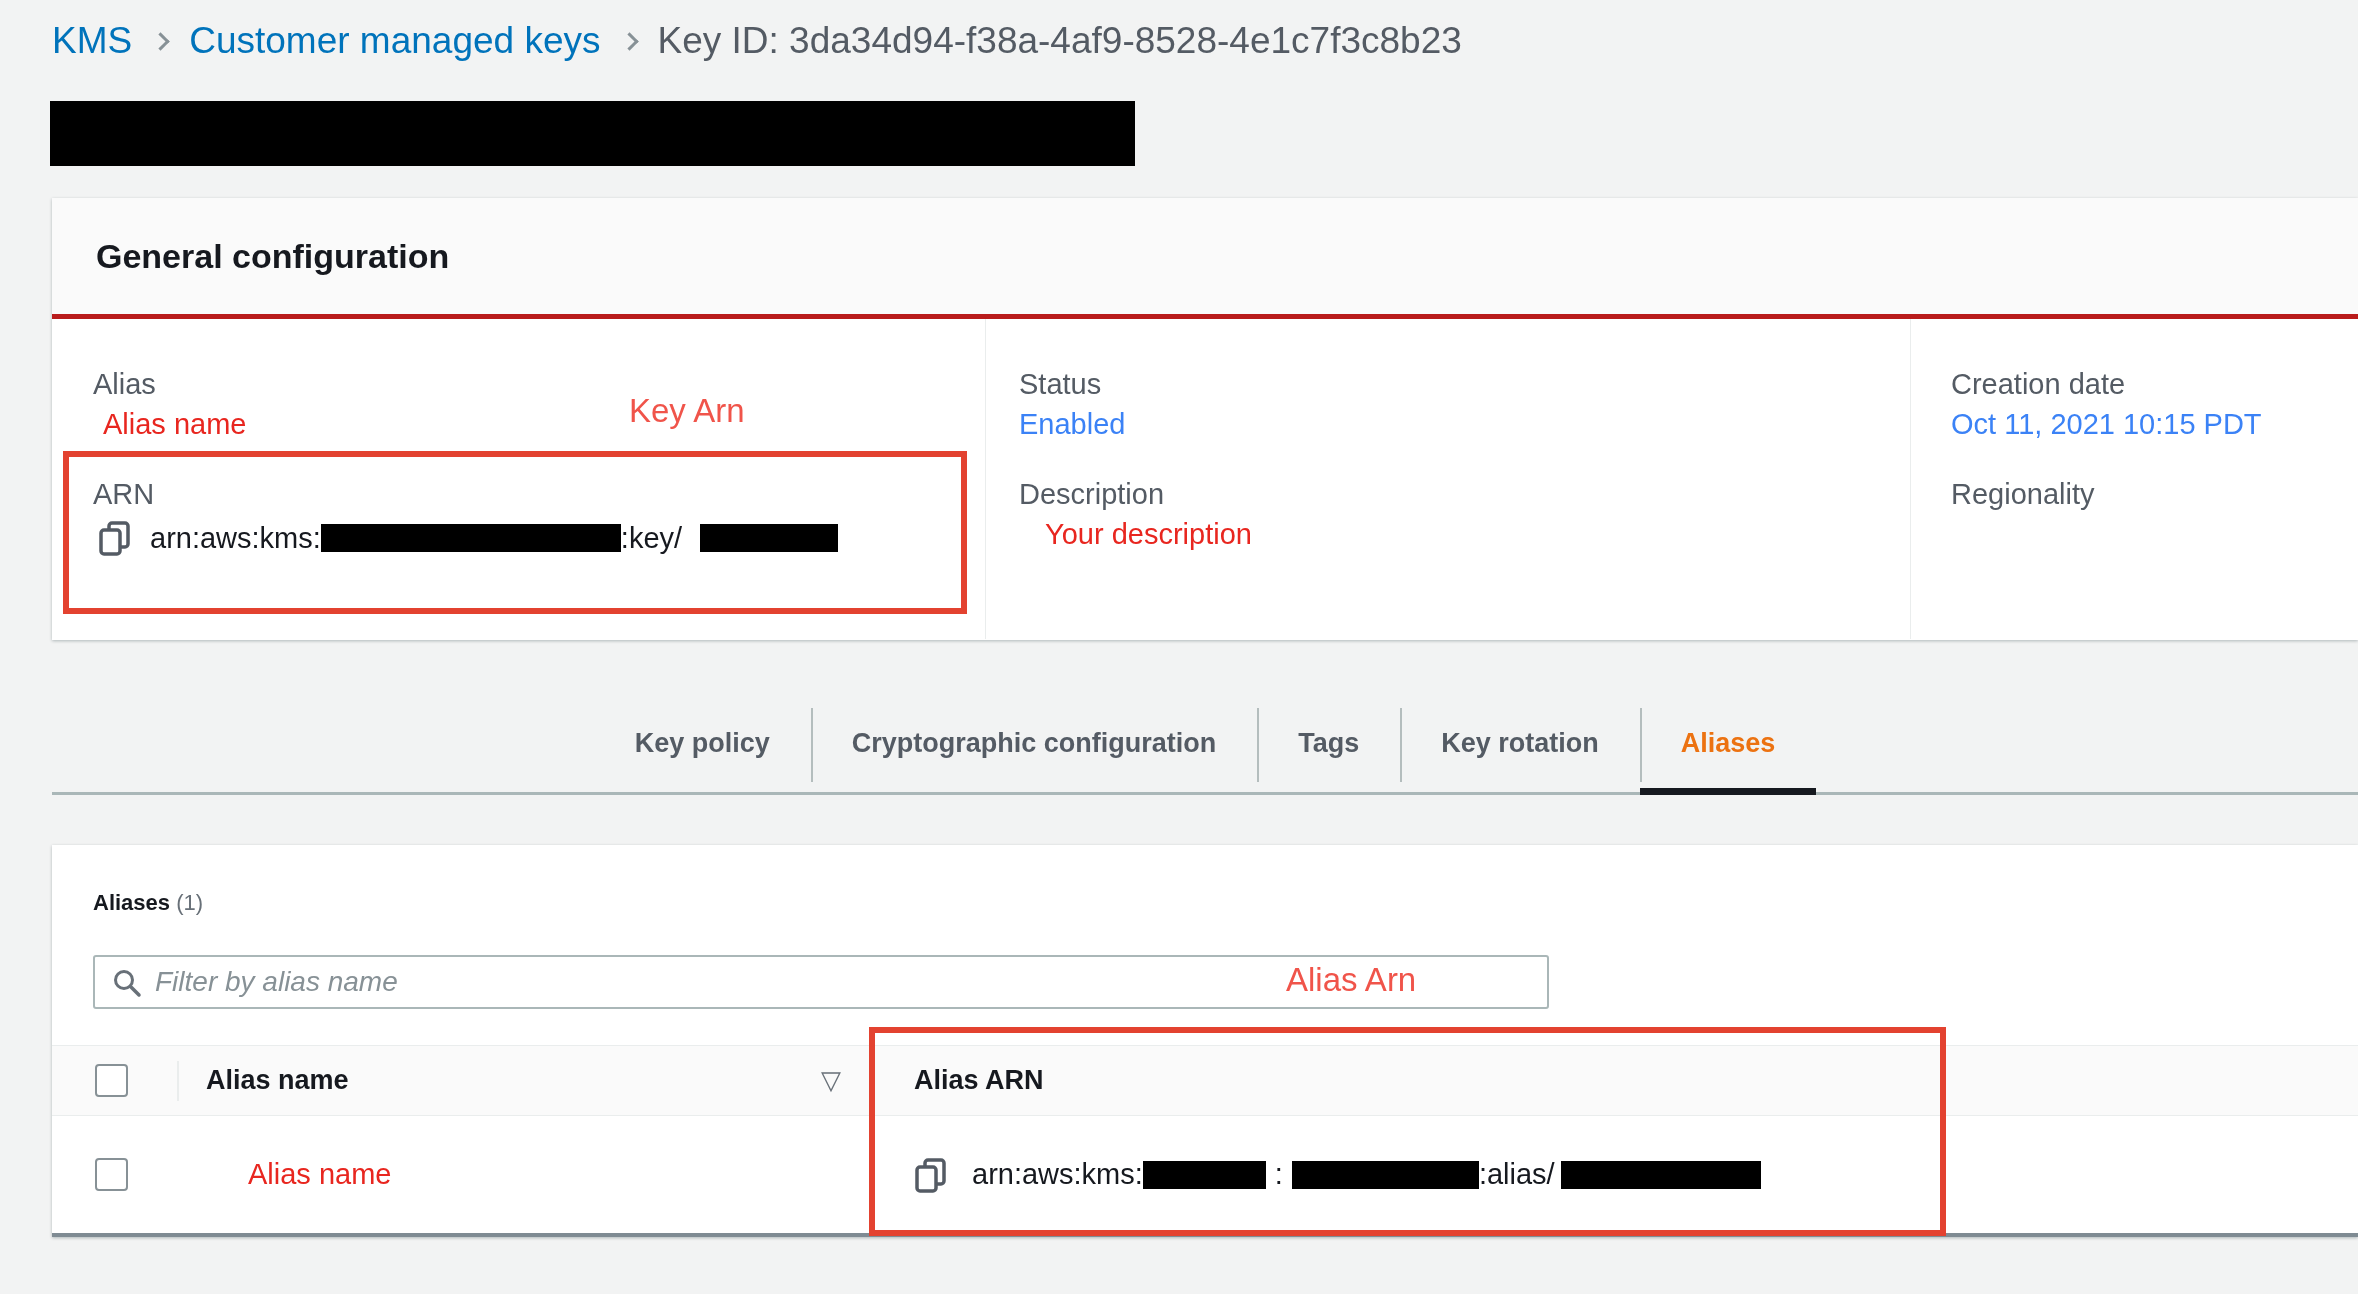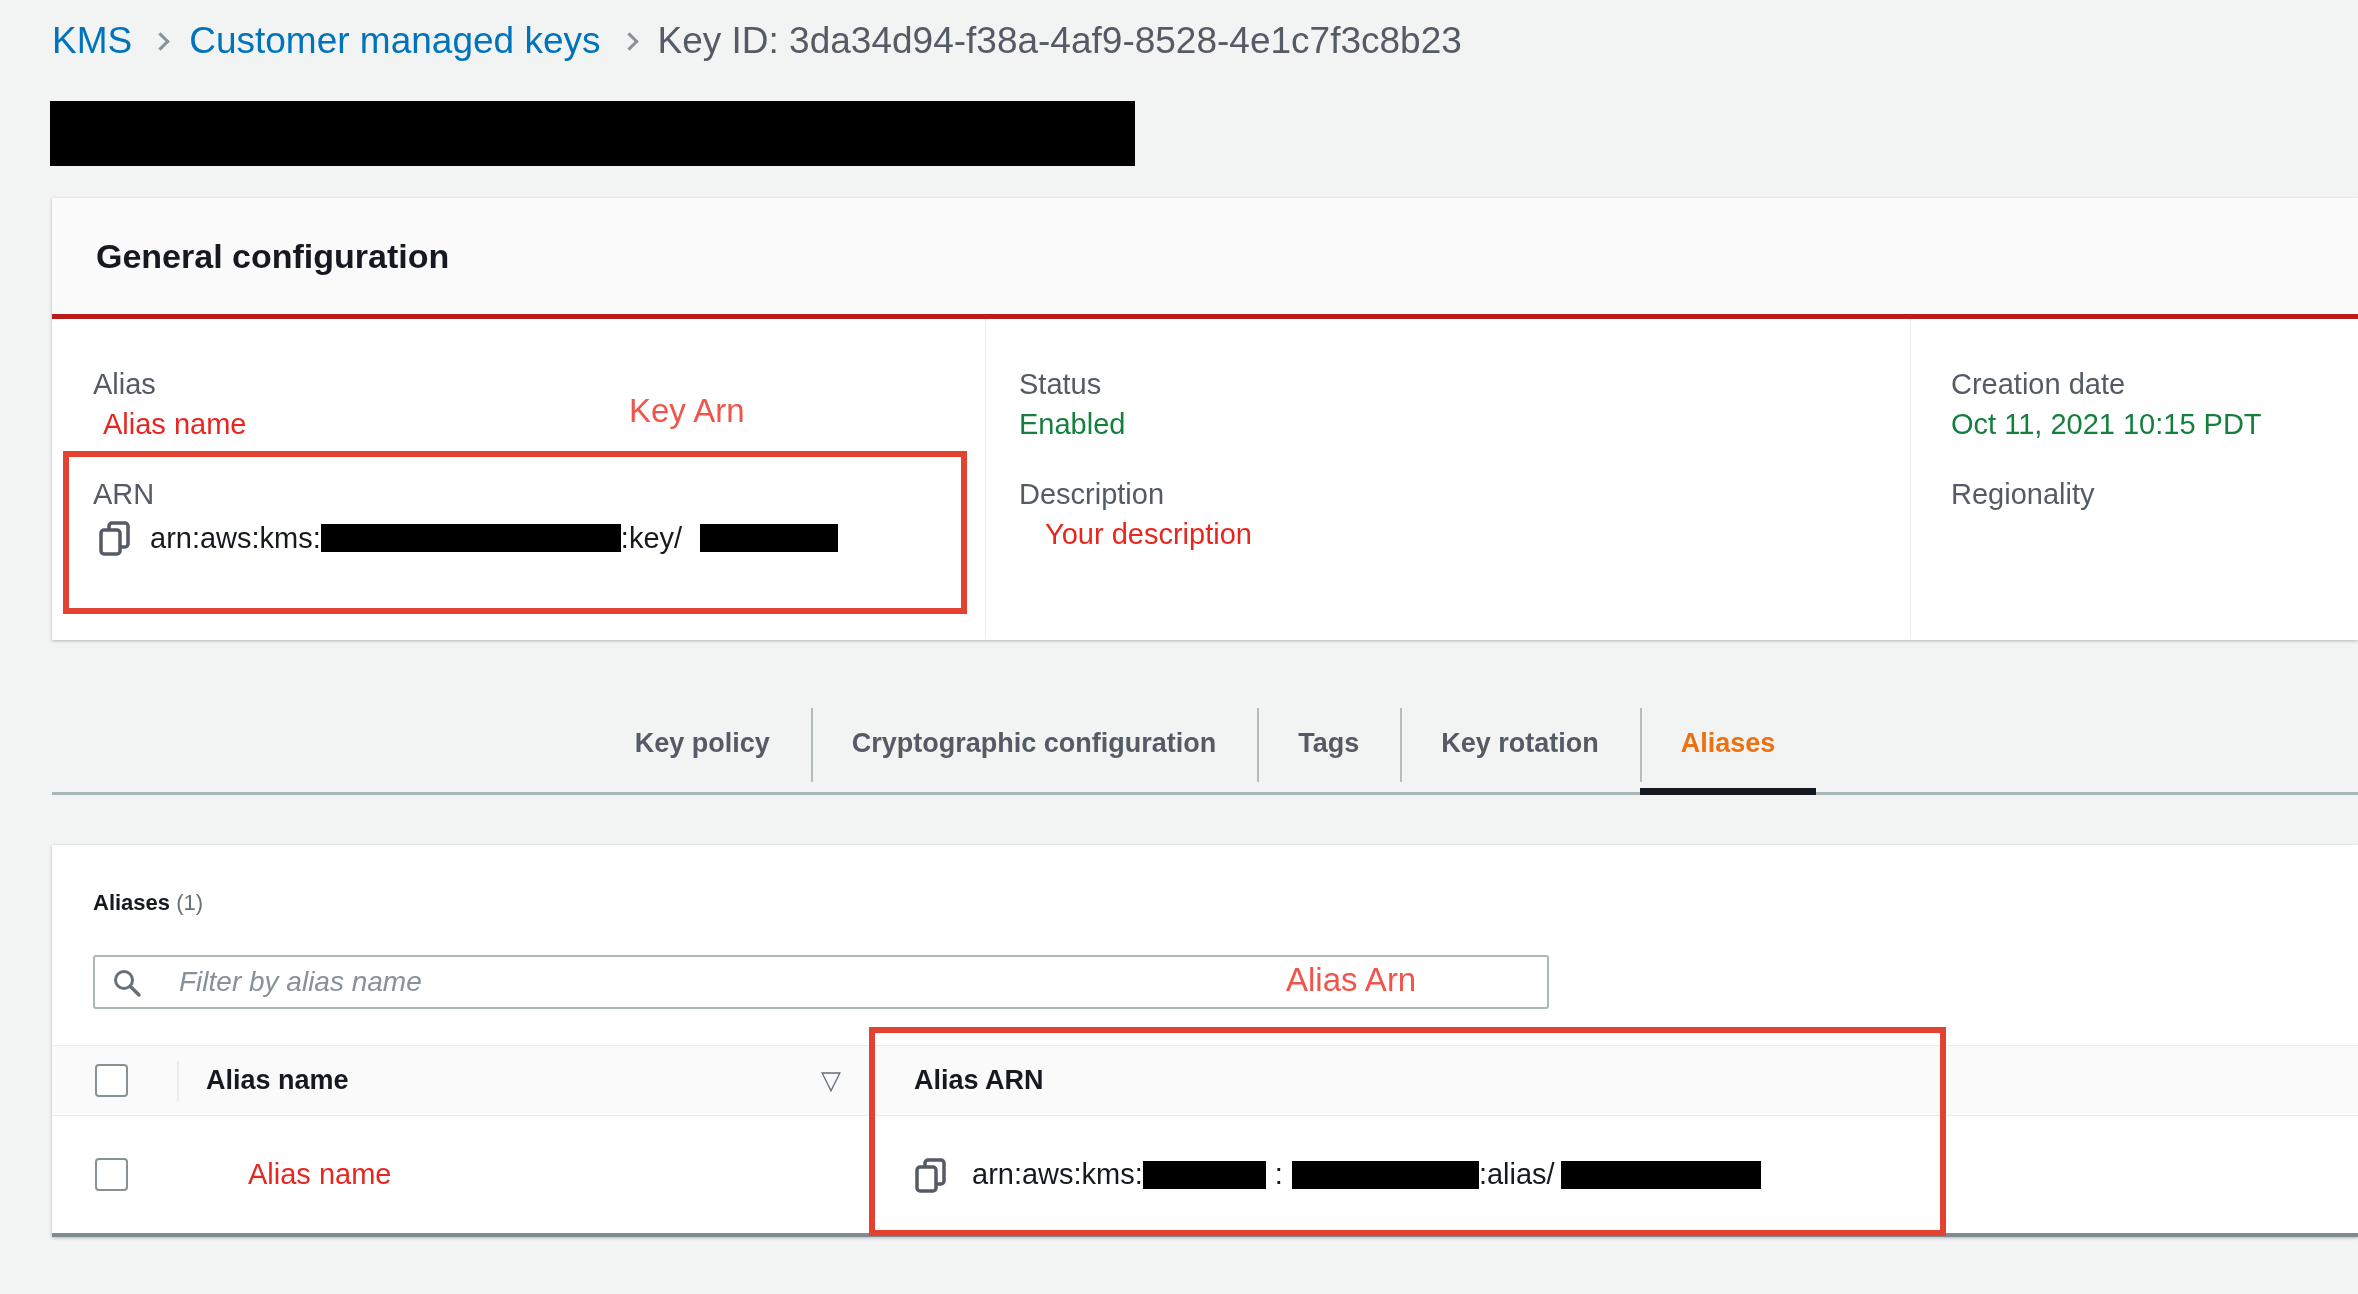--- a/index.html
+++ b/index.html
@@ -21,21 +21,21 @@
   
   .card { position:absolute; left:52px; right:0; background:#fff; box-shadow:0 1px 3px rgba(0,28,36,0.28); }
   .card-general { top:198px; height:442px; }
   .card-header { height:121px; background:#fafafa; border-bottom:5px solid #b91c1c; display:flex; align-items:center; padding-left:44px; }
   .card-title { font-size:34px; font-weight:bold; color:#16191f; }
   .gc-body { display:flex; height:320px; }
   .gc-col1 { width:933px; padding:48px 0 0 41px; }
   .gc-col2 { width:925px; border-left:1px solid #eaeded; padding:48px 0 0 33px; }
   .gc-col3 { flex:1; border-left:1px solid #eaeded; padding:48px 0 0 40px; }
   .field-label { font-size:29px; color:#545b64; line-height:34px; }
-  .field-value { font-size:29px; color:#15803d; line-height:34px; margin-top:6px; }
+  .field-value { font-size:29px; color:#3b82f6; line-height:34px; margin-top:6px; }
   .field-gap { margin-top:36px; }
   .red-small { color:#e8261f; }
   .indent10 { padding-left:10px; }
   .indent26 { padding-left:26px; }
   .arn-row { display:flex; align-items:center; margin-top:7px; padding-left:5px; font-size:29px; color:#16191f; height:40px; }
   .copy-btn { flex:none; width:34px; height:36px; margin-right:18px; cursor:pointer; background:none; border:none; display:flex; align-items:center; justify-content:center; }
   .bar { height:28px; background:#000; flex:none; align-self:center; }
   
   .ann-text { position:absolute; color:#f0544a; font-size:33px; pointer-events:none; }
   .ann-box { position:absolute; border:6px solid #e34230; pointer-events:none; }
@@ -48,21 +48,21 @@
   .tab { position:relative; height:100%; display:flex; align-items:center; padding:0 41px; font-size:27px; font-weight:bold; color:#545b64; cursor:pointer; }
   .tab:not(:first-child)::before { content:""; position:absolute; left:0; top:13px; height:74px; width:2px; background:#b4bdbd; }
   .tab.active { color:#ec7211; }
   .tab.active::after { content:""; position:absolute; left:0; right:0; bottom:-3px; height:7px; background:#16191f; }
   
   .card-aliases { top:845px; padding-bottom:0; }
   .aliases-head { padding:38px 0 0 41px; }
   .aliases-title { font-size:22px; font-weight:bold; color:#16191f; line-height:40px; }
   .aliases-count { font-weight:normal; color:#687078; }
   .search-wrap { position:relative; margin:32px 0 0 41px; width:1456px; height:54px; }
-  .search-input { width:100%; height:100%; border:2px solid #aab7b8; border-radius:3px; background:#fff; font-family:"Liberation Sans", sans-serif; font-size:28px; color:#16191f; padding:0 16px 0 84px; outline:none; }
+  .search-input { width:100%; height:100%; border:2px solid #aab7b8; border-radius:3px; background:#fff; font-family:"Liberation Sans", sans-serif; font-size:28px; color:#16191f; padding:0 16px 0 60px; outline:none; }
   .search-input::placeholder { color:#879196; font-style:italic; }
   .search-icon { position:absolute; left:19px; top:13px; width:30px; height:30px; pointer-events:none; }
   .alias-table { margin-top:36px; border-top:1px solid #eaeded; }
   .t-head { display:flex; align-items:center; height:70px; background:#fafafa; border-bottom:1px solid #eaeded; }
   .t-row { display:flex; align-items:center; height:121px; background:#fff; border-bottom:4px solid #7f8b93; }
   .col-check { width:125px; padding-left:43px; flex:none; }
   .checkbox { width:33px; height:33px; border:2px solid #879196; border-radius:4px; background:#fff; cursor:pointer; }
   .col-name { position:relative; width:692px; flex:none; height:100%; display:flex; align-items:center; justify-content:space-between; padding:0 28px 0 29px; }
   .t-head .col-name { cursor:pointer; }
   .t-head .col-name::before { content:""; position:absolute; left:0; top:15px; height:40px; width:2px; background:#eaeded; }

